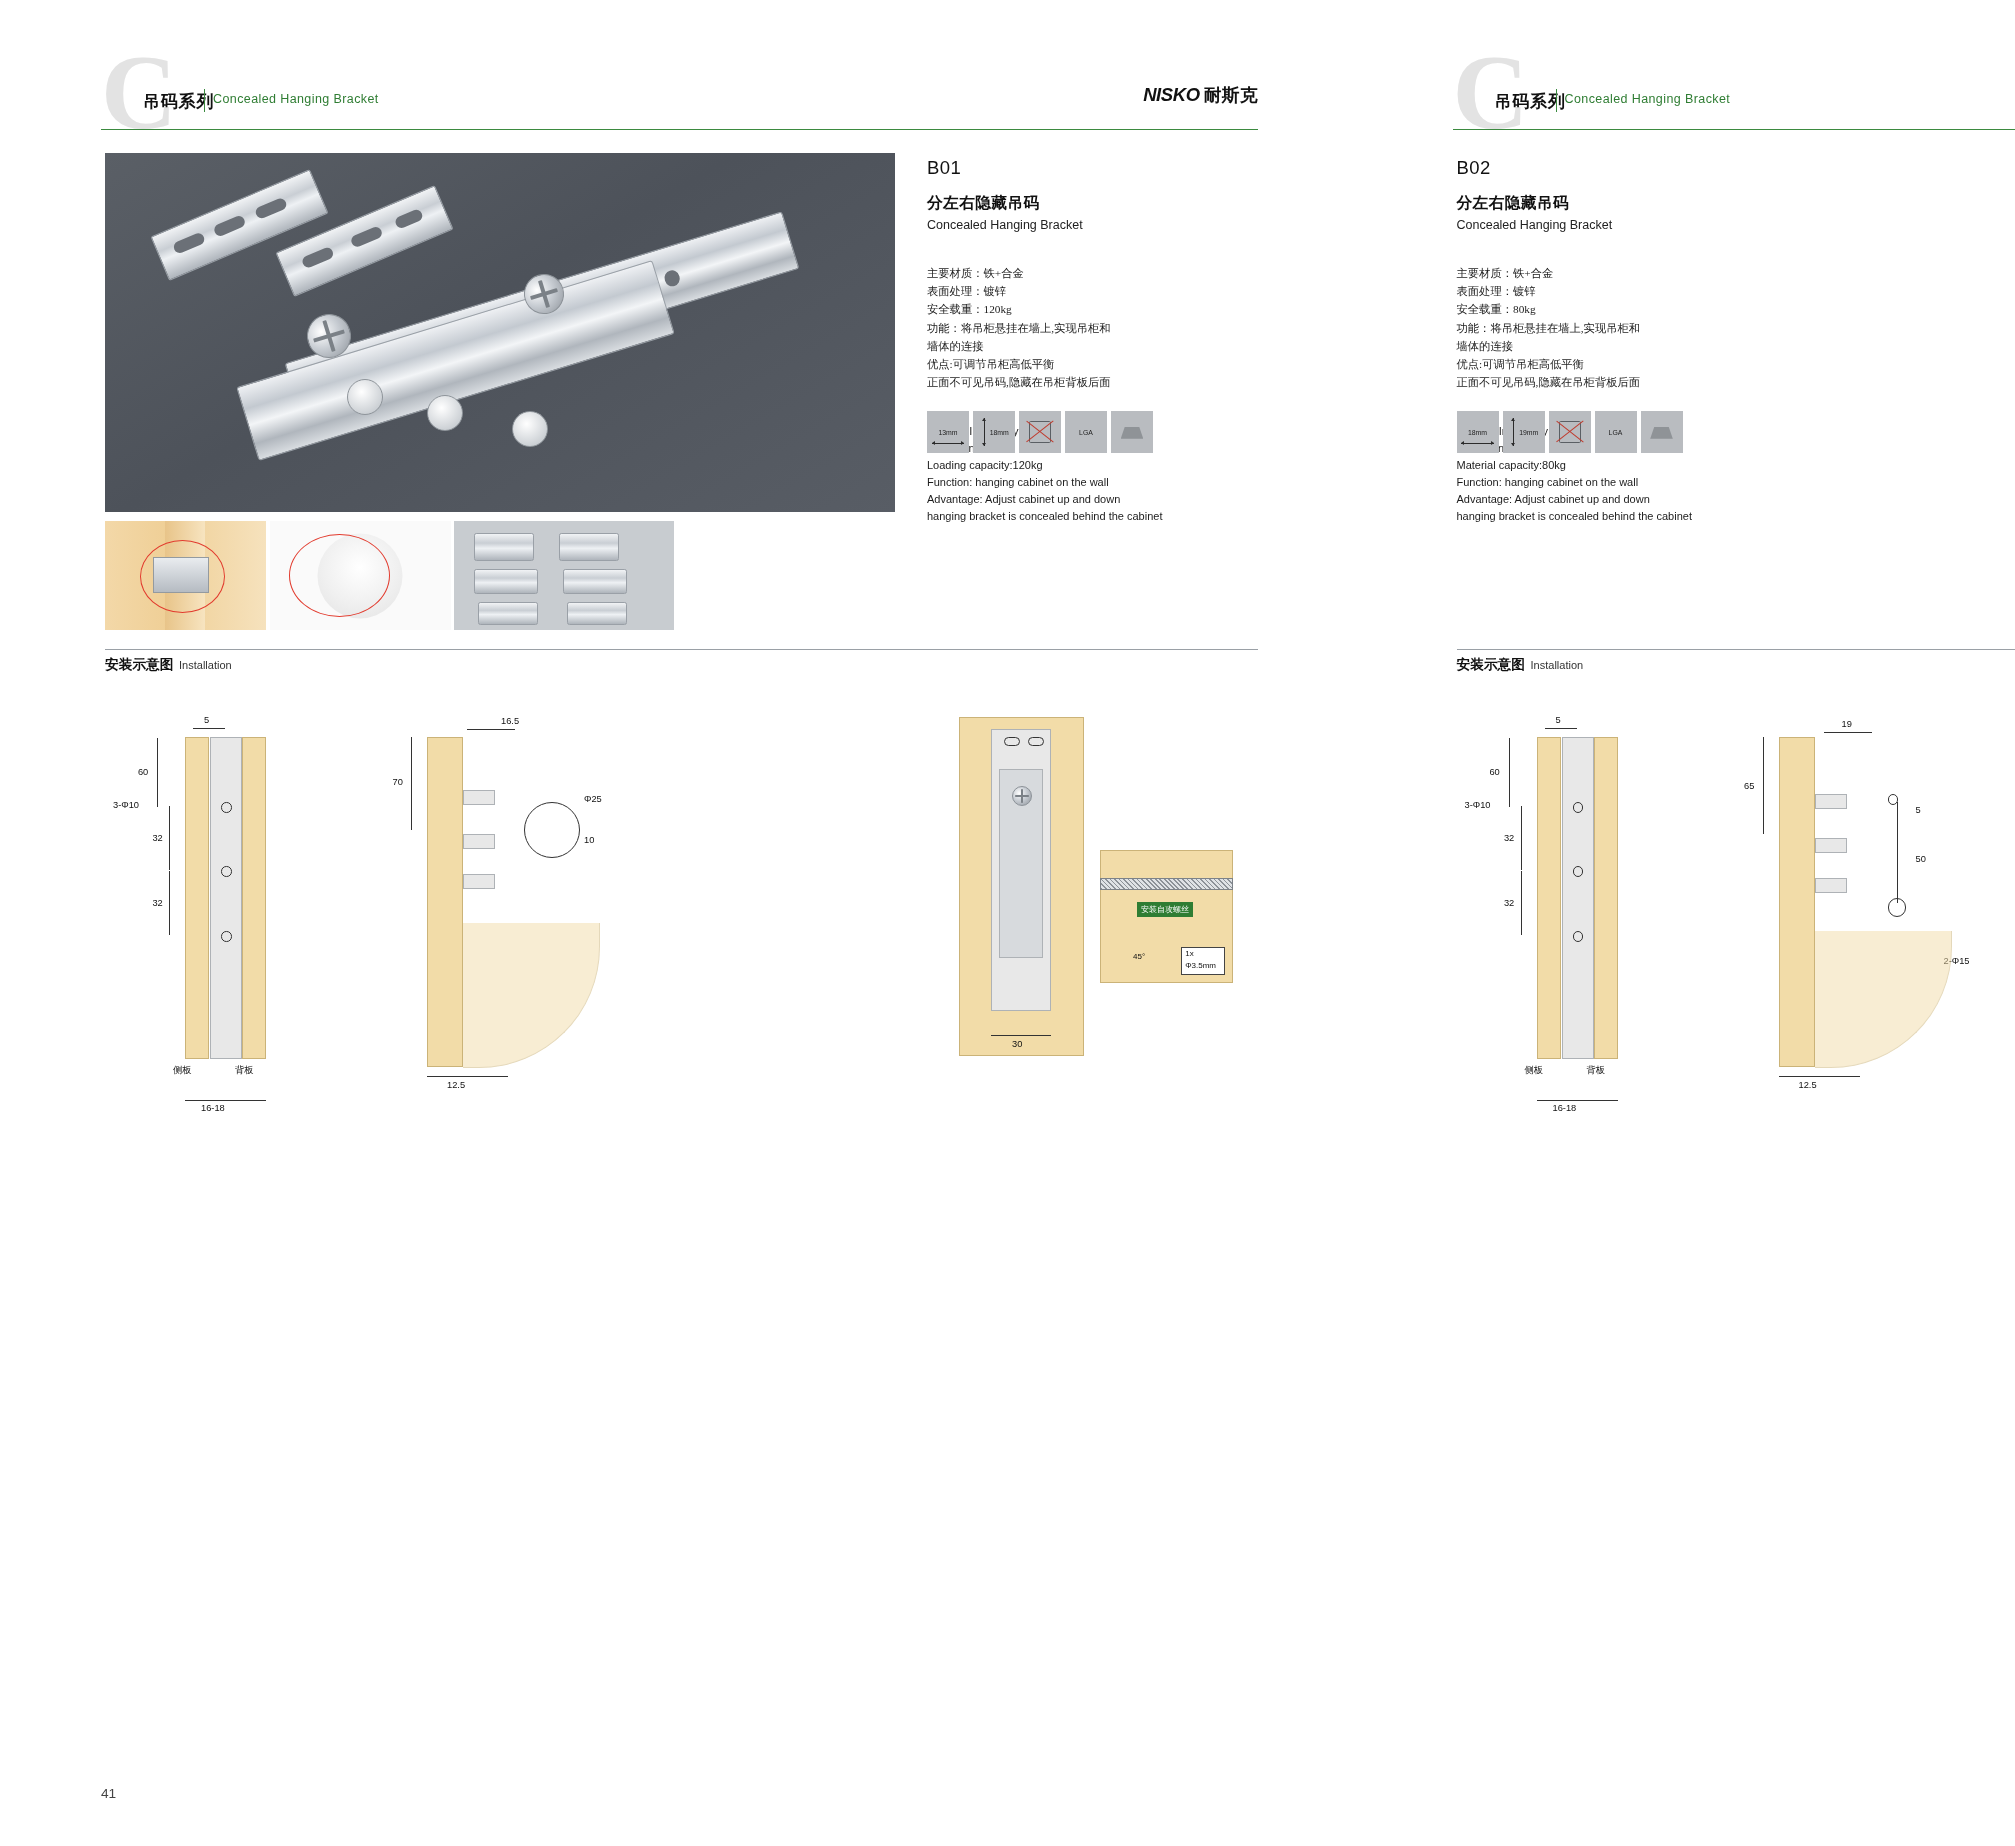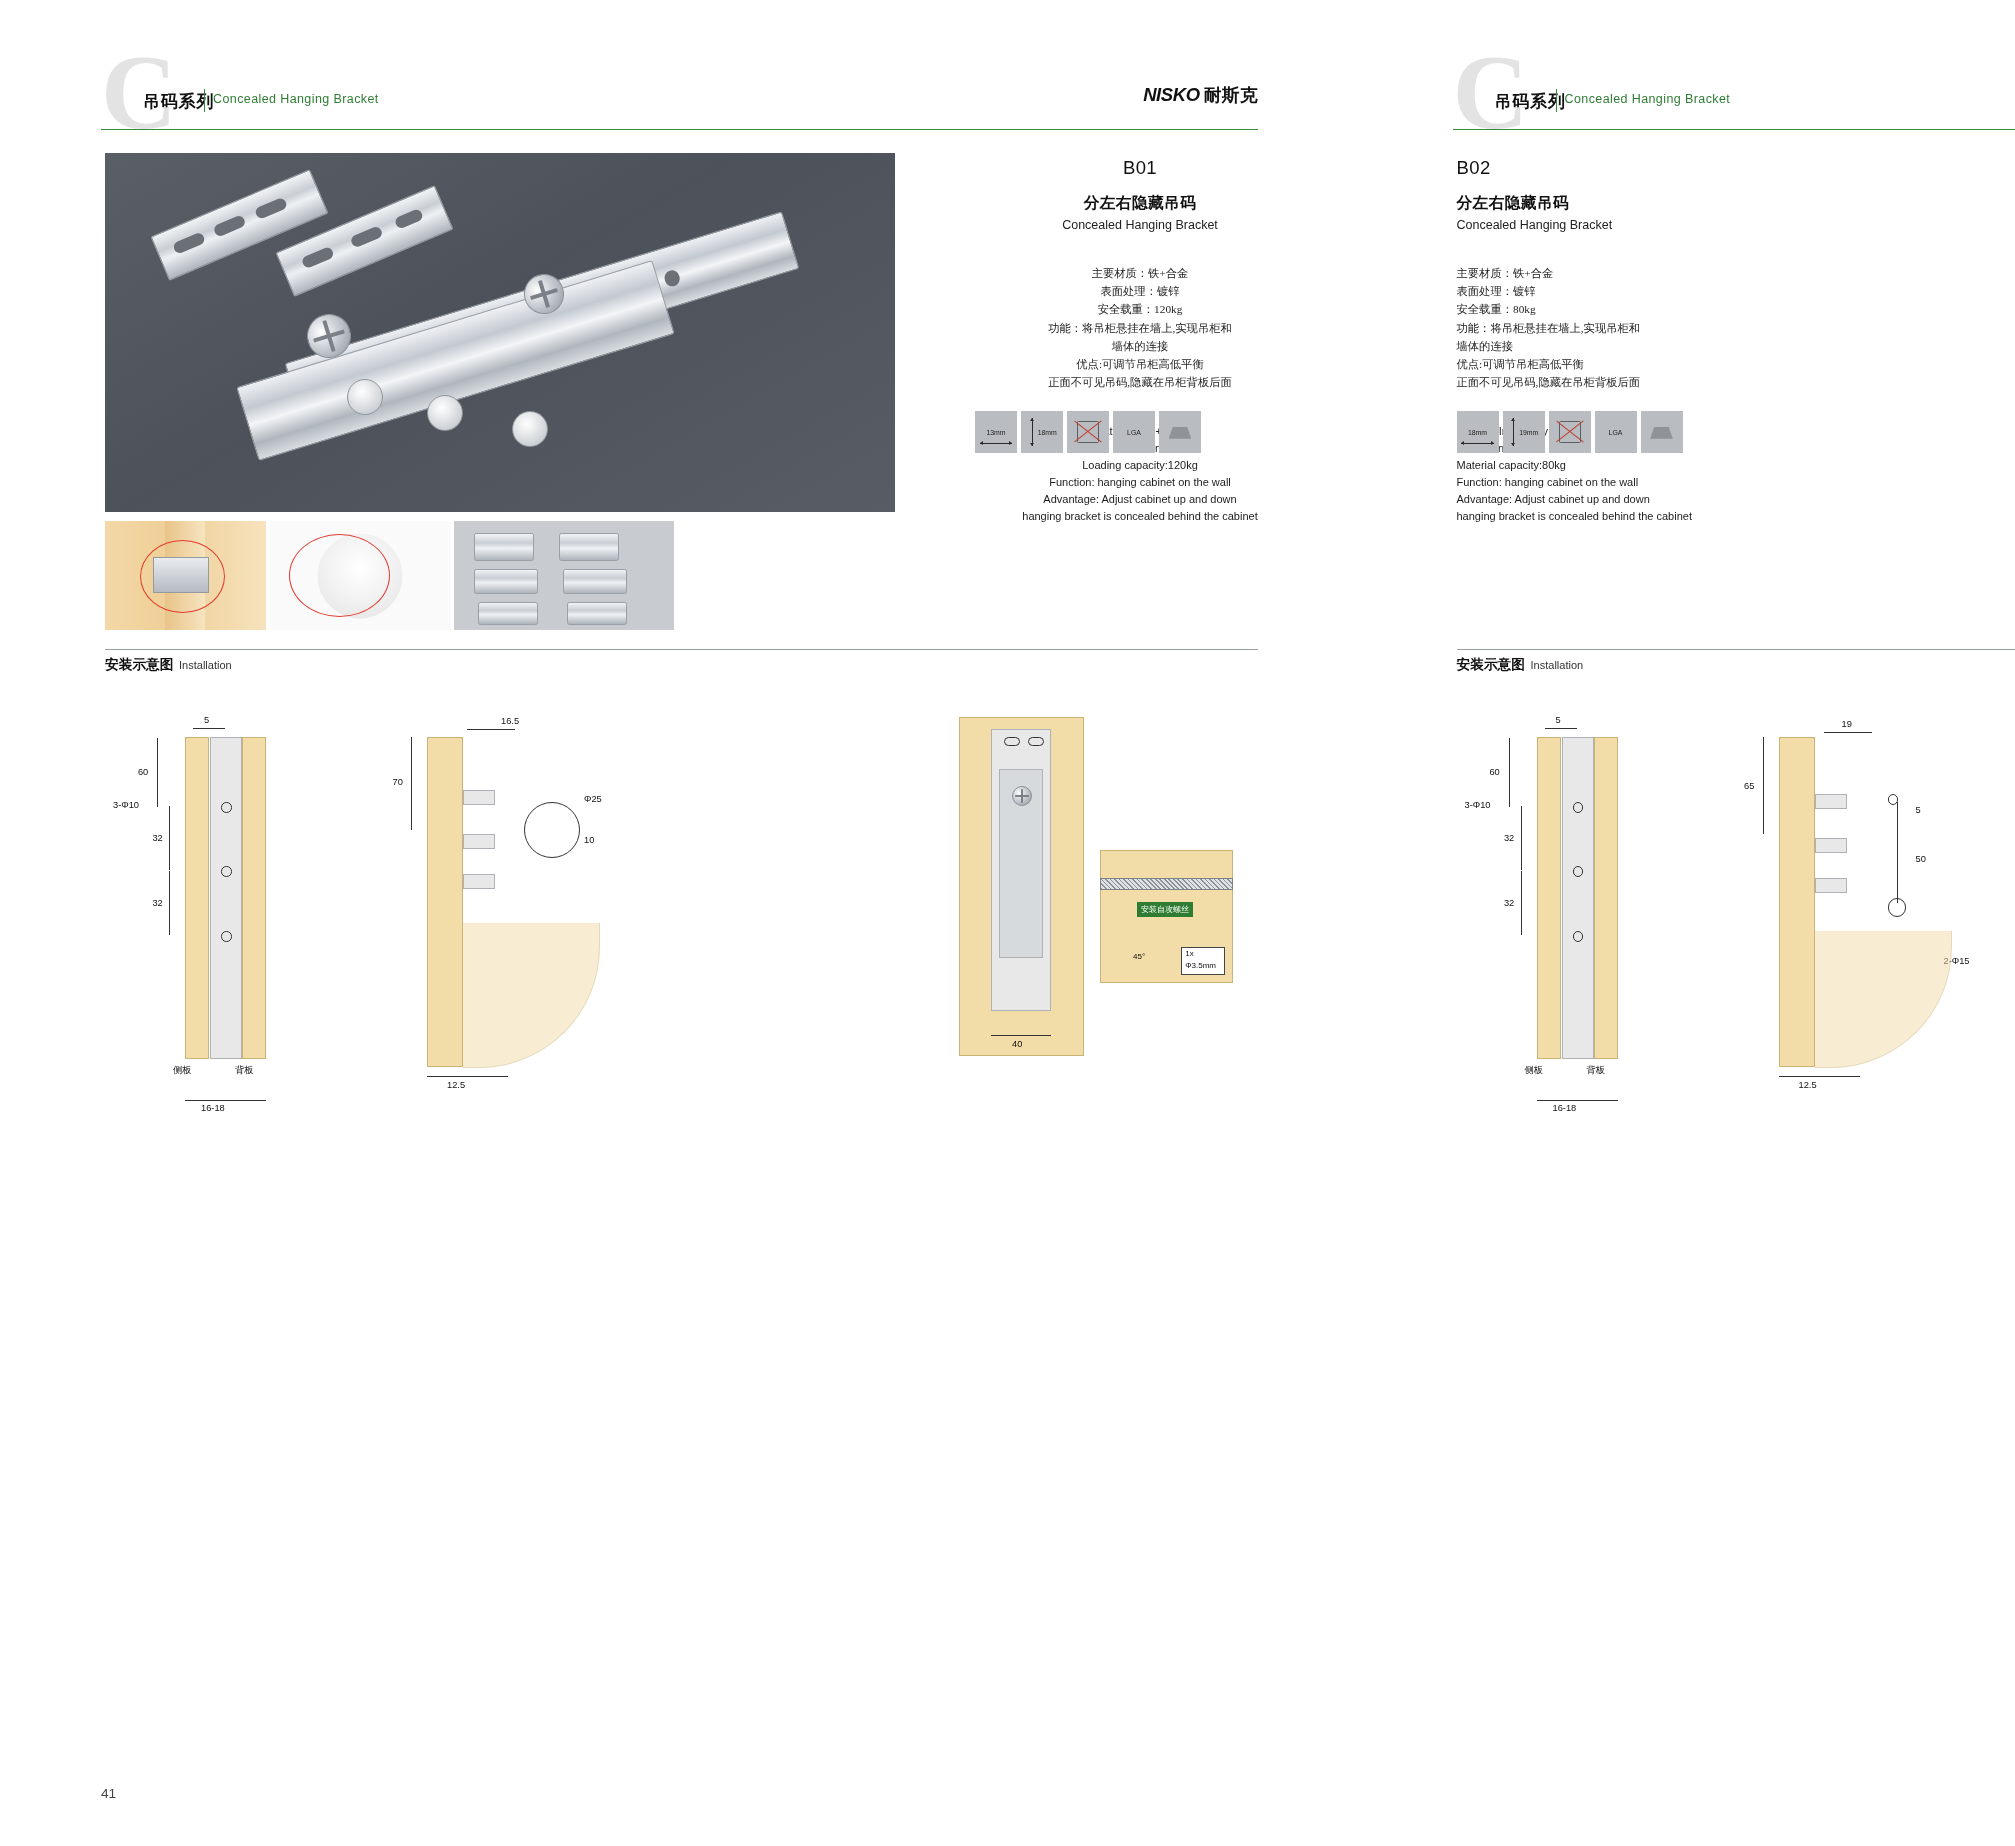--- a/index.html
+++ b/index.html
@@ -61,21 +61,21 @@
     border-radius:50%; border:0.8px solid #8c9298;
   }
   .screwhead:before, .screwhead:after{
     content:""; position:absolute; background:#7b8187; border-radius:0.8px;
   }
   .screwhead:before{ left:12%; top:46%; width:76%; height:8%; }
   .screwhead:after{ left:46%; top:12%; width:8%; height:76%; }
 
   
   .txtcol { position:absolute; top:97px; width: 330px; }
-  .txtcol.l { left: 874px; text-align: center; }
+  .txtcol.l { left: 826px; }
   .txtcol.r { left: 4px; }
   .code { font-size: 18.5px; color:#111; margin-bottom: 13.7px; letter-spacing:0.4px;}
   .pname-cn { font-size: 15.7px; font-weight:bold; color:#111; margin-bottom:4px; letter-spacing:0.4px;}
   .pname-en { font-size: 12.5px; color:#222; margin-bottom: 32px;}
   .speclist { font-size: 11.3px; line-height: 1.62; color:#1c1c1c;}
   .speclist div { white-space: pre-wrap; font-family: Liberation Serif, serif; }
   .speclist-en { font-size: 11px; line-height: 1.55; color:#1c1c1c; margin-top: 31px;}
 
   
   .iconstrip { position:absolute; display:flex; gap:4px; }
@@ -286,21 +286,21 @@
 
 
         <div style="position:absolute;left:830px;top:12px;width:306px;height:387px;">
           <div class="wood" style="position:absolute;left:24px;top:12px;width:125px;height:339px;"></div>
           <div class="panel" style="position:absolute;left:56px;top:24px;width:60px;height:282px;"></div>
           <div class="circle-o" style="left:69px;top:32px;width:16px;height:8.9px;border-radius:4.8px;"></div>
           <div class="circle-o" style="left:93px;top:32px;width:16px;height:8.9px;border-radius:4.8px;"></div>
           <div class="panel" style="position:absolute;left:64px;top:64px;width:44px;height:189px;background:#d7dadd;"></div>
           <div class="screwhead" style="position:absolute;left:77px;top:81px;width:20px;height:20px;"></div>
           <div class="dimline" style="left:56px;top:330px;width:60px;height:0.8px;"></div>
-          <div class="lbl" style="left:77px;top:334px;">40</div>
+          <div class="lbl" style="left:77px;top:334px;">30</div>
 
           <div class="wood" style="position:absolute;left:165px;top:145px;width:133px;height:133px;"></div>
           <div class="hatch" style="position:absolute;left:165px;top:173px;width:133px;height:12px;"></div>
           <div class="callout" style="left:202px;top:197px;">安装自攻螺丝</div>
           <div class="lbl sm" style="left:198px;top:247px;">45°</div>
           <div style="position:absolute;left:246px;top:242px;width:44px;height:28px;border:0.8px solid #444;background:#fff;text-align:right;">
             <div class="lbl sm" style="left:3.2px;top:0.8px;">1x</div>
             <div class="lbl sm" style="left:3.2px;top:13px;">Φ3.5mm</div>
           </div>
         </div>

